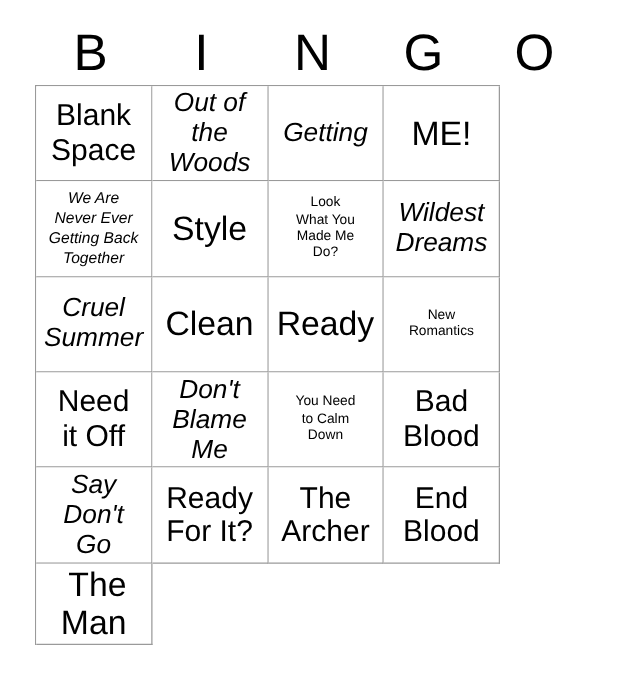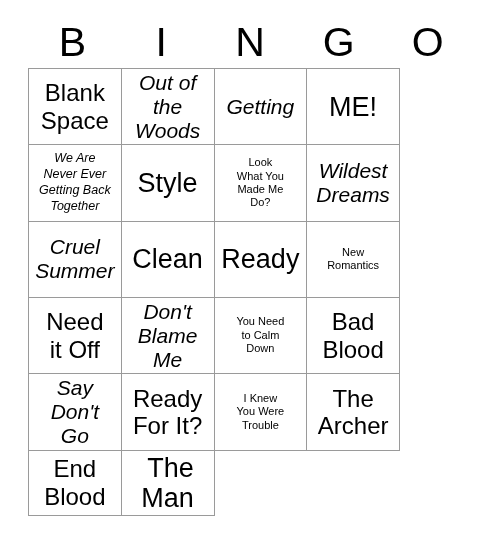--- a/index.html
+++ b/index.html
@@ -165,25 +165,20 @@
     <div class="cell sz-md">
         <span class="cell-text">Say
 Don't
 Go</span>
       </div>
     <div class="cell sz-lg">
         <span class="cell-text">Ready
 For It?</span>
       </div>
 
-    <div class="cell sz-sm">
-        <span class="cell-text">I Knew
-You Were
-Trouble</span>
-      </div>
     <div class="cell sz-lg">
         <span class="cell-text">The
 Archer</span>
       </div>
     <div class="cell sz-lg">
         <span class="cell-text">End
 Blood</span>
       </div>
     <div class="cell sz-xl">
         <span class="cell-text">The

